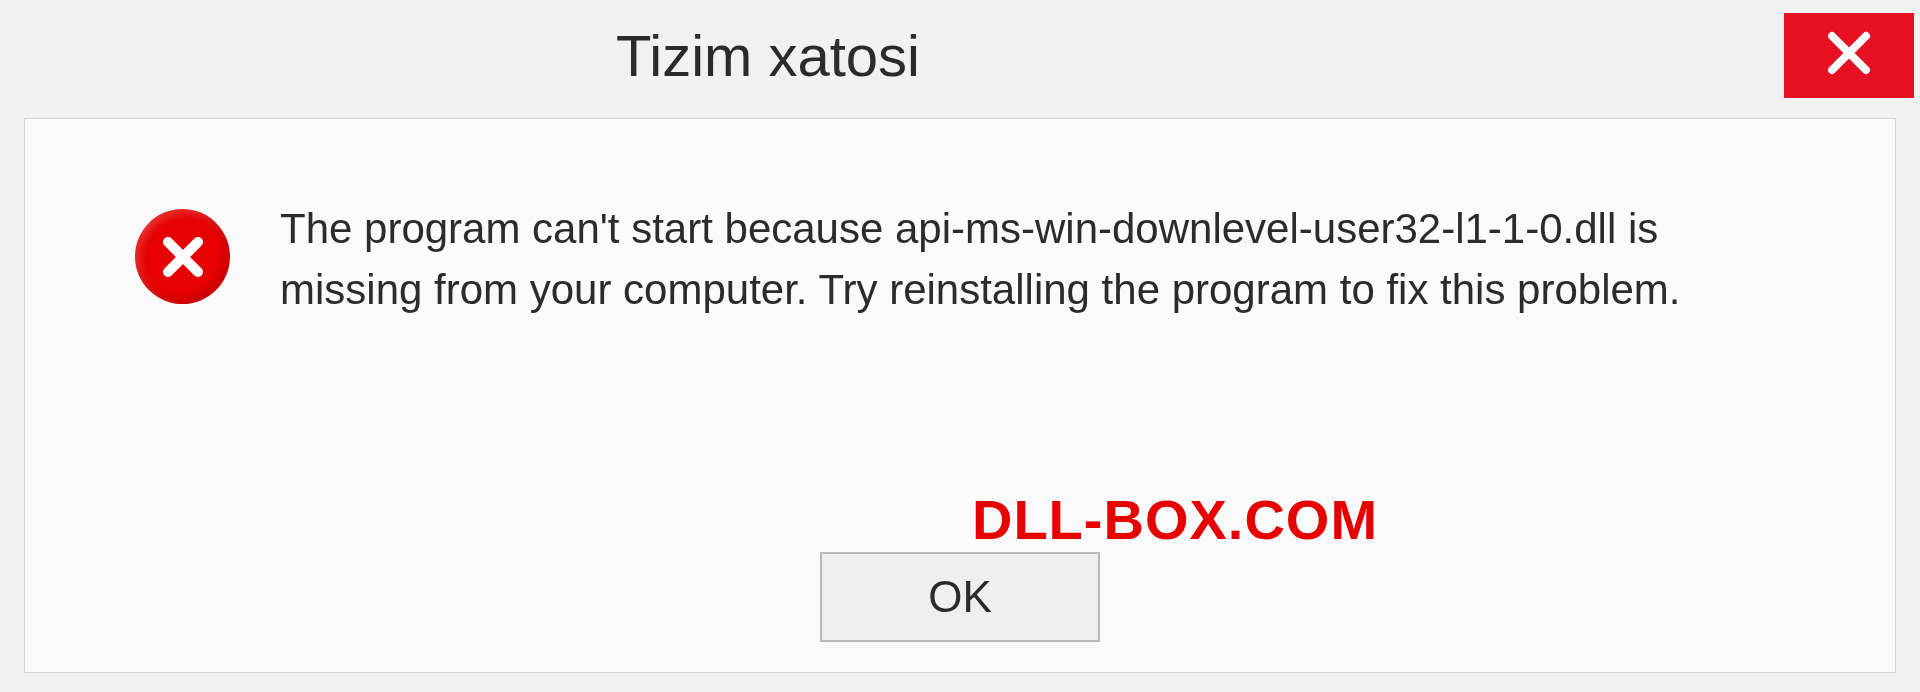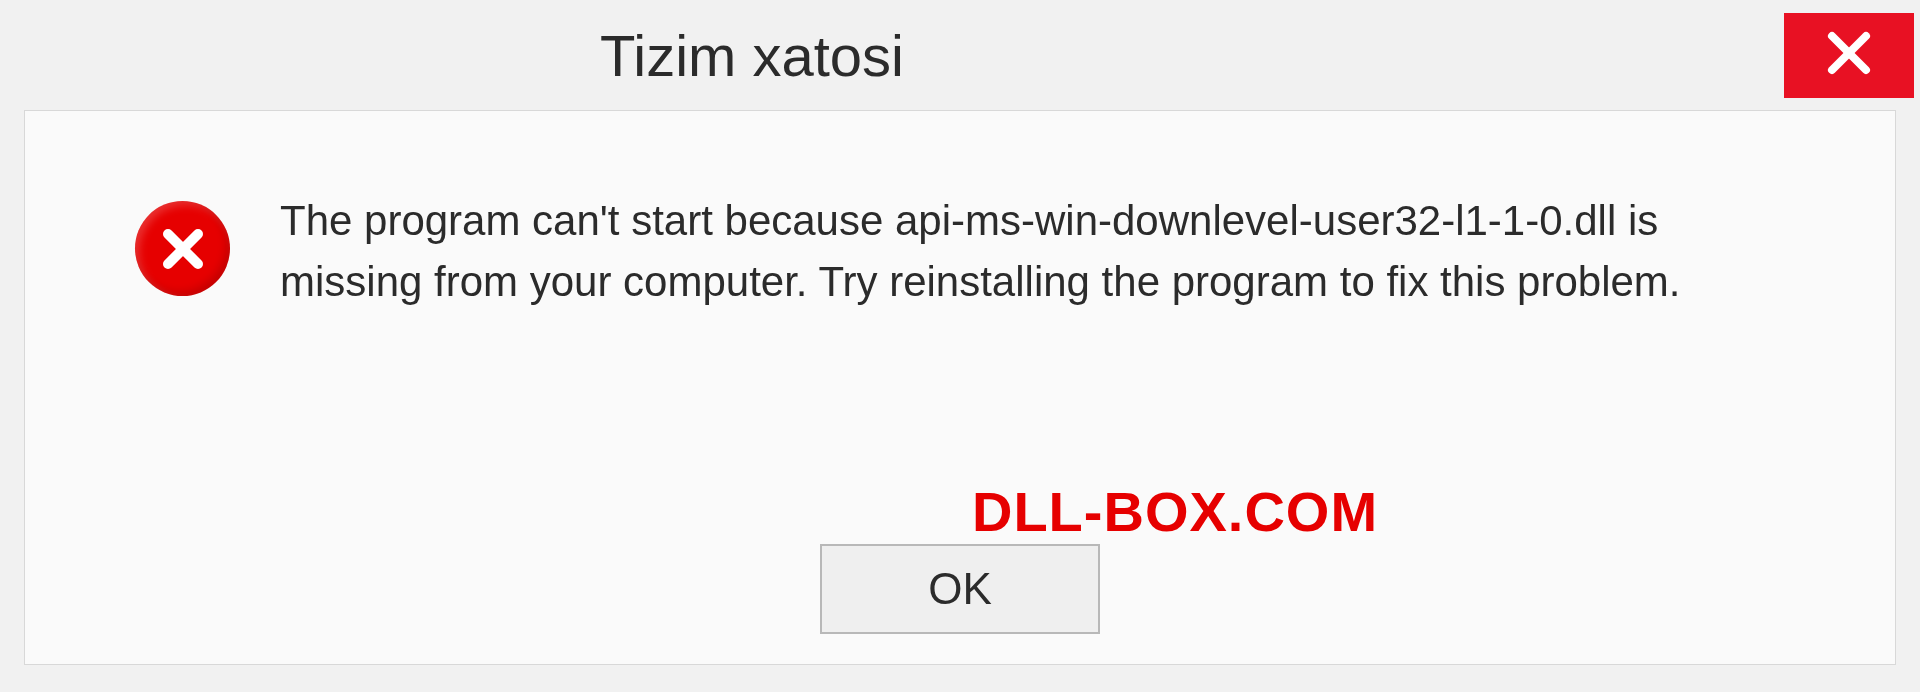--- a/index.html
+++ b/index.html
@@ -25,37 +25,38 @@
       display: flex;
       align-items: center;
       justify-content: space-between;
       padding-left: 600px;
       padding-right: 0;
     }
     .title-text {
       font-size: 58px;
       color: #2b2b2b;
       font-weight: 400;
+      margin-left: 16px;
     }
     .close-button {
       width: 130px;
       height: 85px;
       background: #e81123;
       display: flex;
       align-items: center;
       justify-content: center;
       cursor: pointer;
       margin-right: 6px;
     }
     .close-button svg {
       width: 50px;
       height: 50px;
     }
     .content-panel {
-      margin: 0 24px 24px 24px;
+      margin: 8px 24px 24px 24px;
       background: #fafafa;
       border: 1px solid #d8d8d8;
       height: 555px;
       position: relative;
       padding: 60px 40px 30px 40px;
     }
     .message-row {
       display: flex;
       align-items: flex-start;
       gap: 50px;

